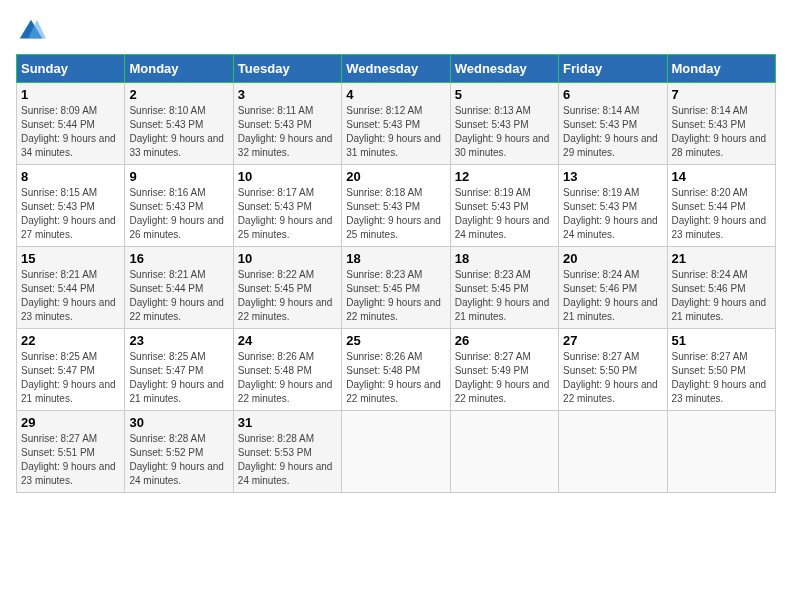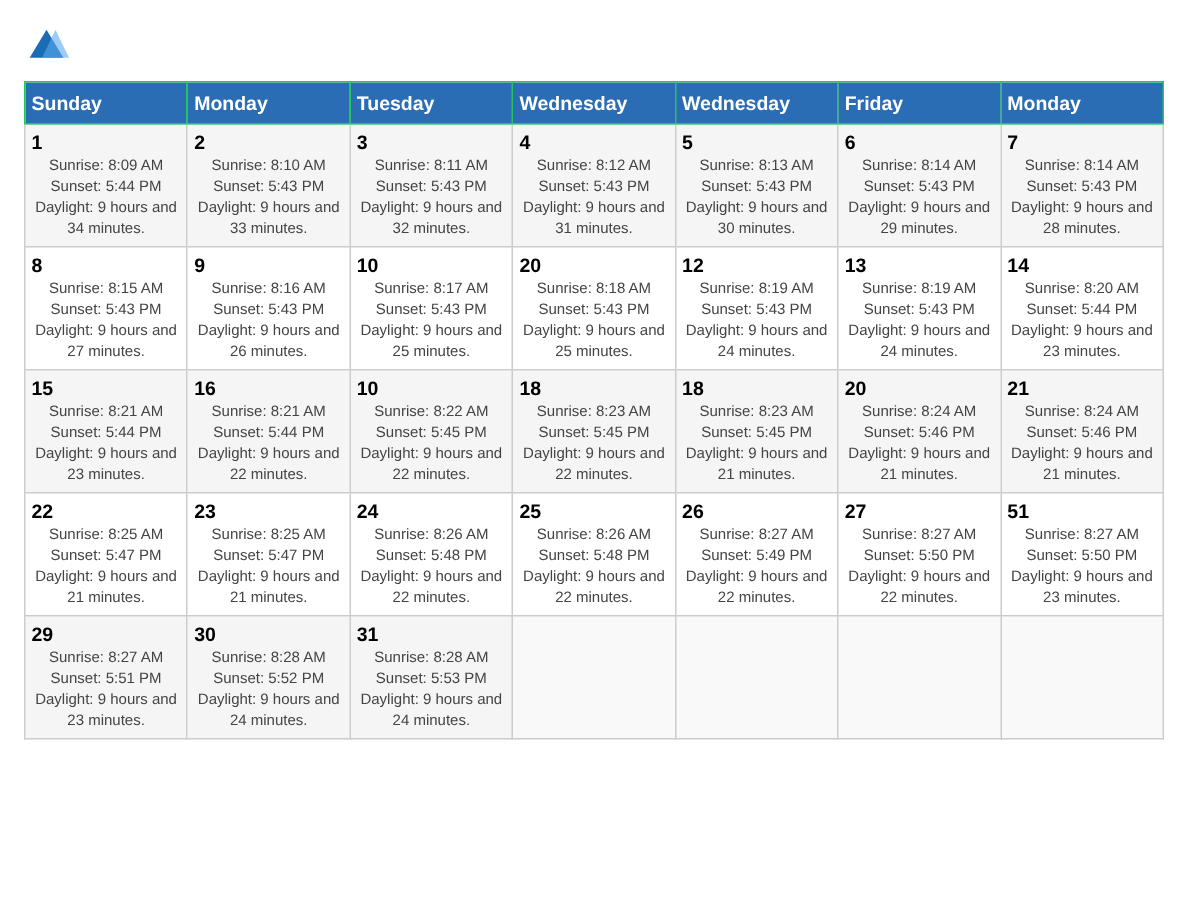--- a/index.html
+++ b/index.html
@@ -68,21 +68,20 @@
     .day-num {
       font-weight: bold;
       font-size: 13px;
       display: block;
       margin-bottom: 2px;
     }
     .day-info {
       color: #444;
       font-size: 10px;
       line-height: 1.4;
-      text-align: center;
     }
     .empty-cell {
       background: #f9f9f9 !important;
     }
   </style>
 </head>
 <body>
 
 <div class="header">
   <div class="logo">

